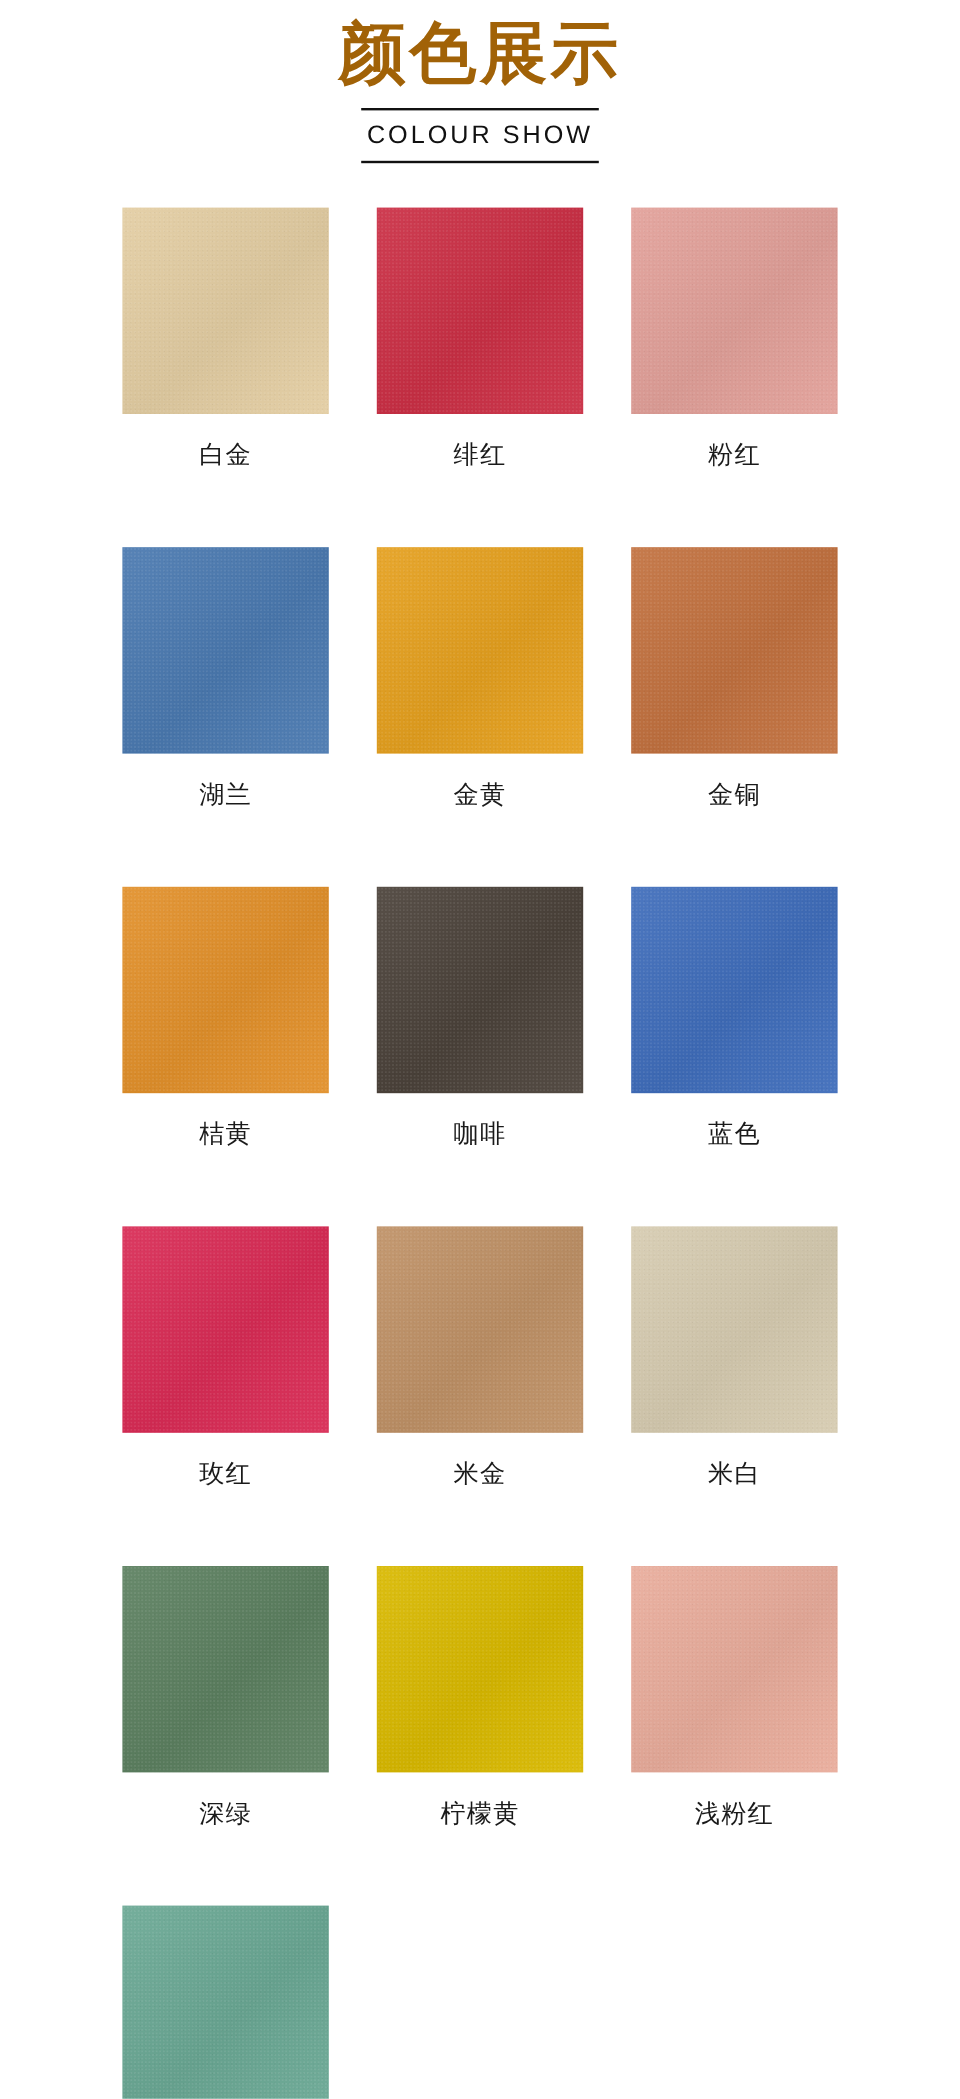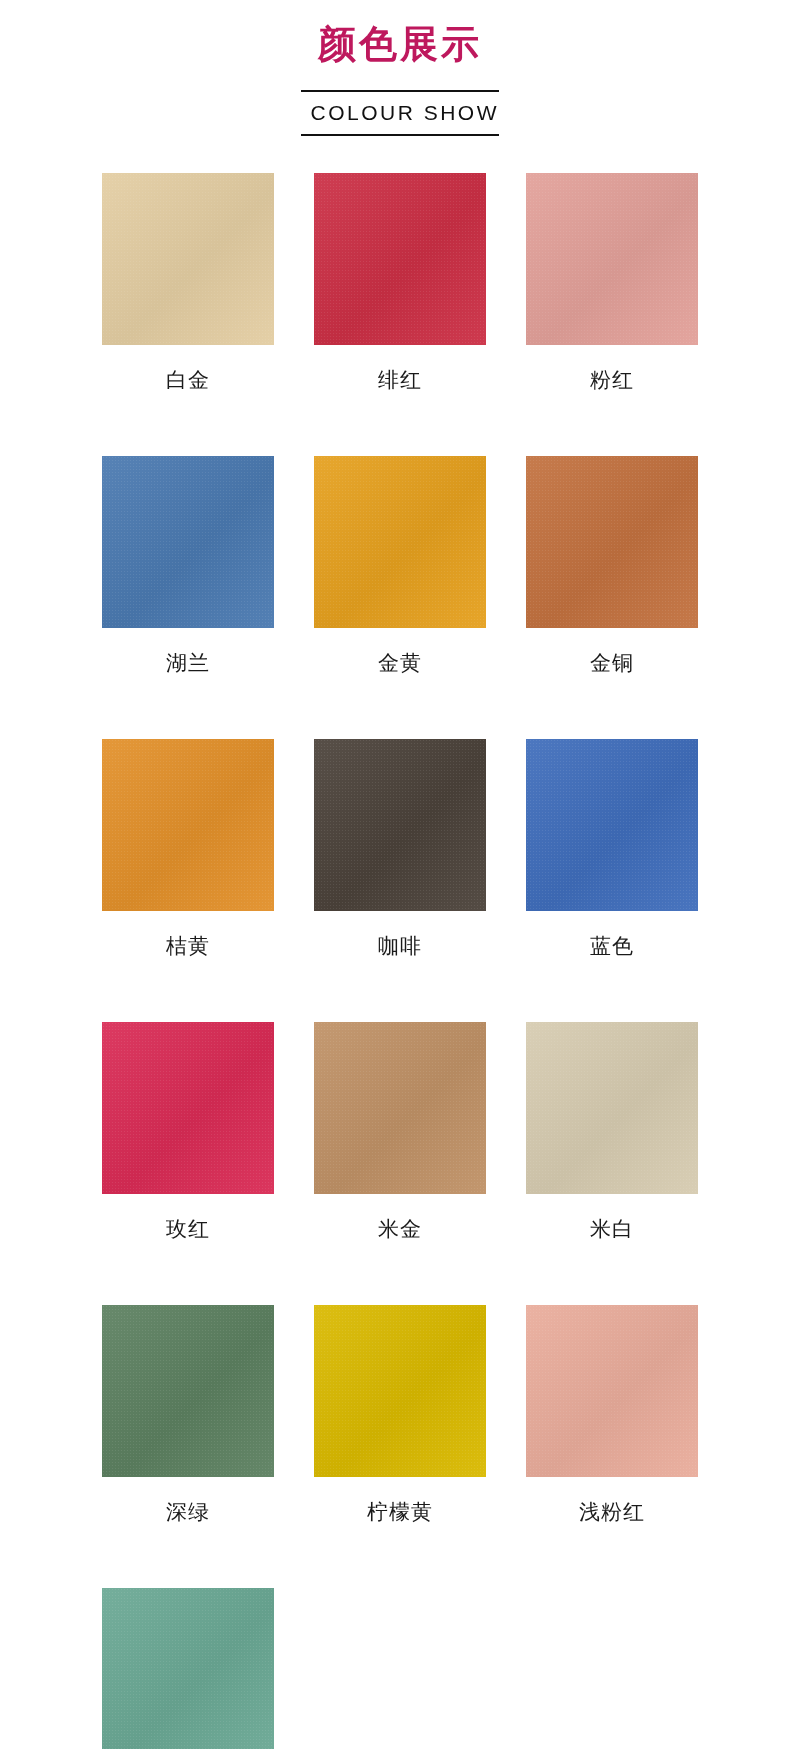--- a/index.html
+++ b/index.html
@@ -17,32 +17,31 @@
     overflow: hidden;
   }
 
   
   .header {
     width: 100%;
     padding-top: 14px;
     text-align: center;
   }
   .header-title-cn {
-    font-size: 38px;
+    font-size: 56px;
     line-height: 60px;
     font-weight: 600;
     letter-spacing: 3px;
-    color: #be185d;
+    color: #a16207;
     margin: 0;
   }
   .header-sub-wrap {
     display: inline-block;
     margin-top: 16px;
     padding: 0 4px;
-    text-align: right;
   }
   .rule {
     width: 198px;
     height: 2px;
     background: #111111;
     margin: 0 auto;
   }
   .header-title-en {
     font-size: 21px;
     line-height: 36px;

